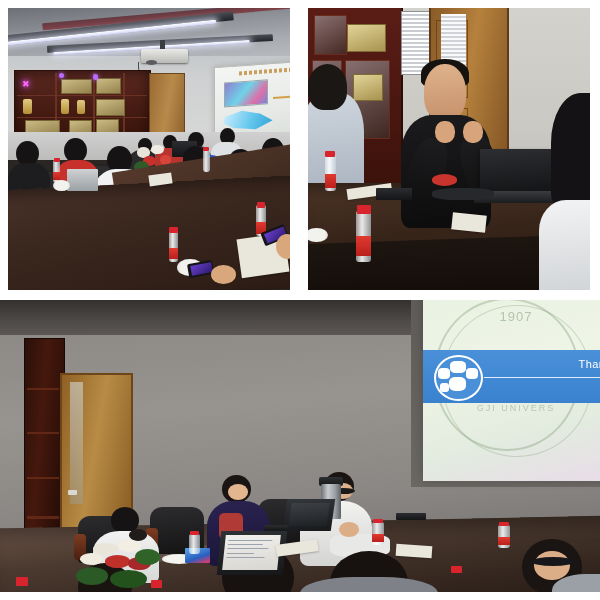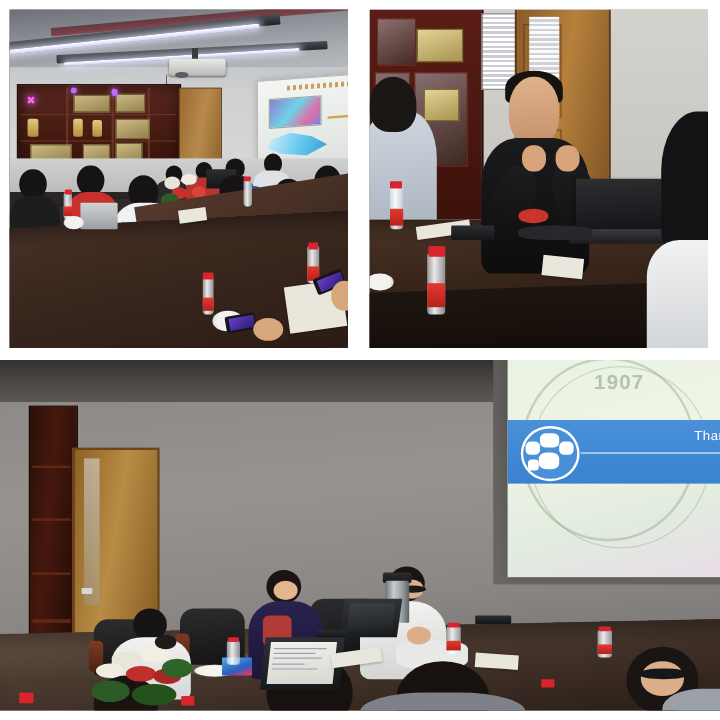--- a/index.html
+++ b/index.html
@@ -148,21 +148,21 @@
   .p3-screen{position:absolute;left:70.5%;top:-2%;width:31%;height:64%;
      background:linear-gradient(165deg,#e9f2e2,#eef4e6 40%,#e2ecdf 70%,#e8dce8);
      box-shadow:0 0 10px rgba(0,0,0,.2);}
   .p3-screen-frame{position:absolute;left:68.5%;top:-3%;width:34%;height:67%;
      background:linear-gradient(170deg,#5e5b58,#6d6a66);}
   .seal{position:absolute;left:6%;top:2%;width:76%;height:80%;border-radius:50%;
      border:2px solid rgba(120,150,110,.35);}
   .seal-inner{position:absolute;left:10%;top:6%;width:80%;height:80%;border-radius:50%;
      border:1px solid rgba(120,150,110,.3);}
   .seal-year{position:absolute;left:28%;top:8%;width:44%;text-align:center;
-     color:rgba(110,140,105,.45);font-size:17px;font-weight:bold;letter-spacing:1px;}
+     color:rgba(110,140,105,.45);font-size:13px;font-weight:normal;letter-spacing:1px;}
   .seal-name{position:absolute;left:8%;top:58%;width:84%;text-align:center;
      color:rgba(110,140,105,.4);font-size:9px;letter-spacing:2px;}
   .band{position:absolute;left:0;top:30%;width:100%;height:28%;
      background:linear-gradient(180deg,#4a90d9,#3a82cf);}
   .band-logo{position:absolute;left:6%;top:10%;width:24%;height:80%;border-radius:50%;
      border:2px solid #ffffff;background:#4a90d9;}
   .ball-seg{position:absolute;background:#ffffff;border-radius:35%;}
   .band-line{position:absolute;left:33%;top:52%;width:64%;height:2%;background:rgba(255,255,255,.85);}
   .band-text{position:absolute;left:40%;top:14%;width:58%;color:#ffffff;
      font-size:11px;text-align:right;padding-right:2%;letter-spacing:.4px;}
@@ -388,20 +388,21 @@
     </div>
     <div class="p3-door"></div>
     <div class="p3-door-glass"></div>
     <div class="p3-door-handle"></div>
 
     <div class="p3-screen-frame"></div>
     <div class="p3-screen">
       <div class="seal"></div>
       <div class="seal-inner"></div>
       <div class="seal-year">1907</div>
+      <div class="seal-name">GJI UNIVERS</div>
 
       <div class="band">
         <div class="band-logo">
           <div class="ball-seg" style="left:32%;top:8%;width:34%;height:28%"></div>
           <div class="ball-seg" style="left:4%;top:26%;width:28%;height:26%"></div>
           <div class="ball-seg" style="left:66%;top:26%;width:28%;height:26%"></div>
           <div class="ball-seg" style="left:28%;top:46%;width:40%;height:34%"></div>
           <div class="ball-seg" style="left:8%;top:62%;width:20%;height:20%"></div>
         </div>
         <div class="band-text">Than</div>

